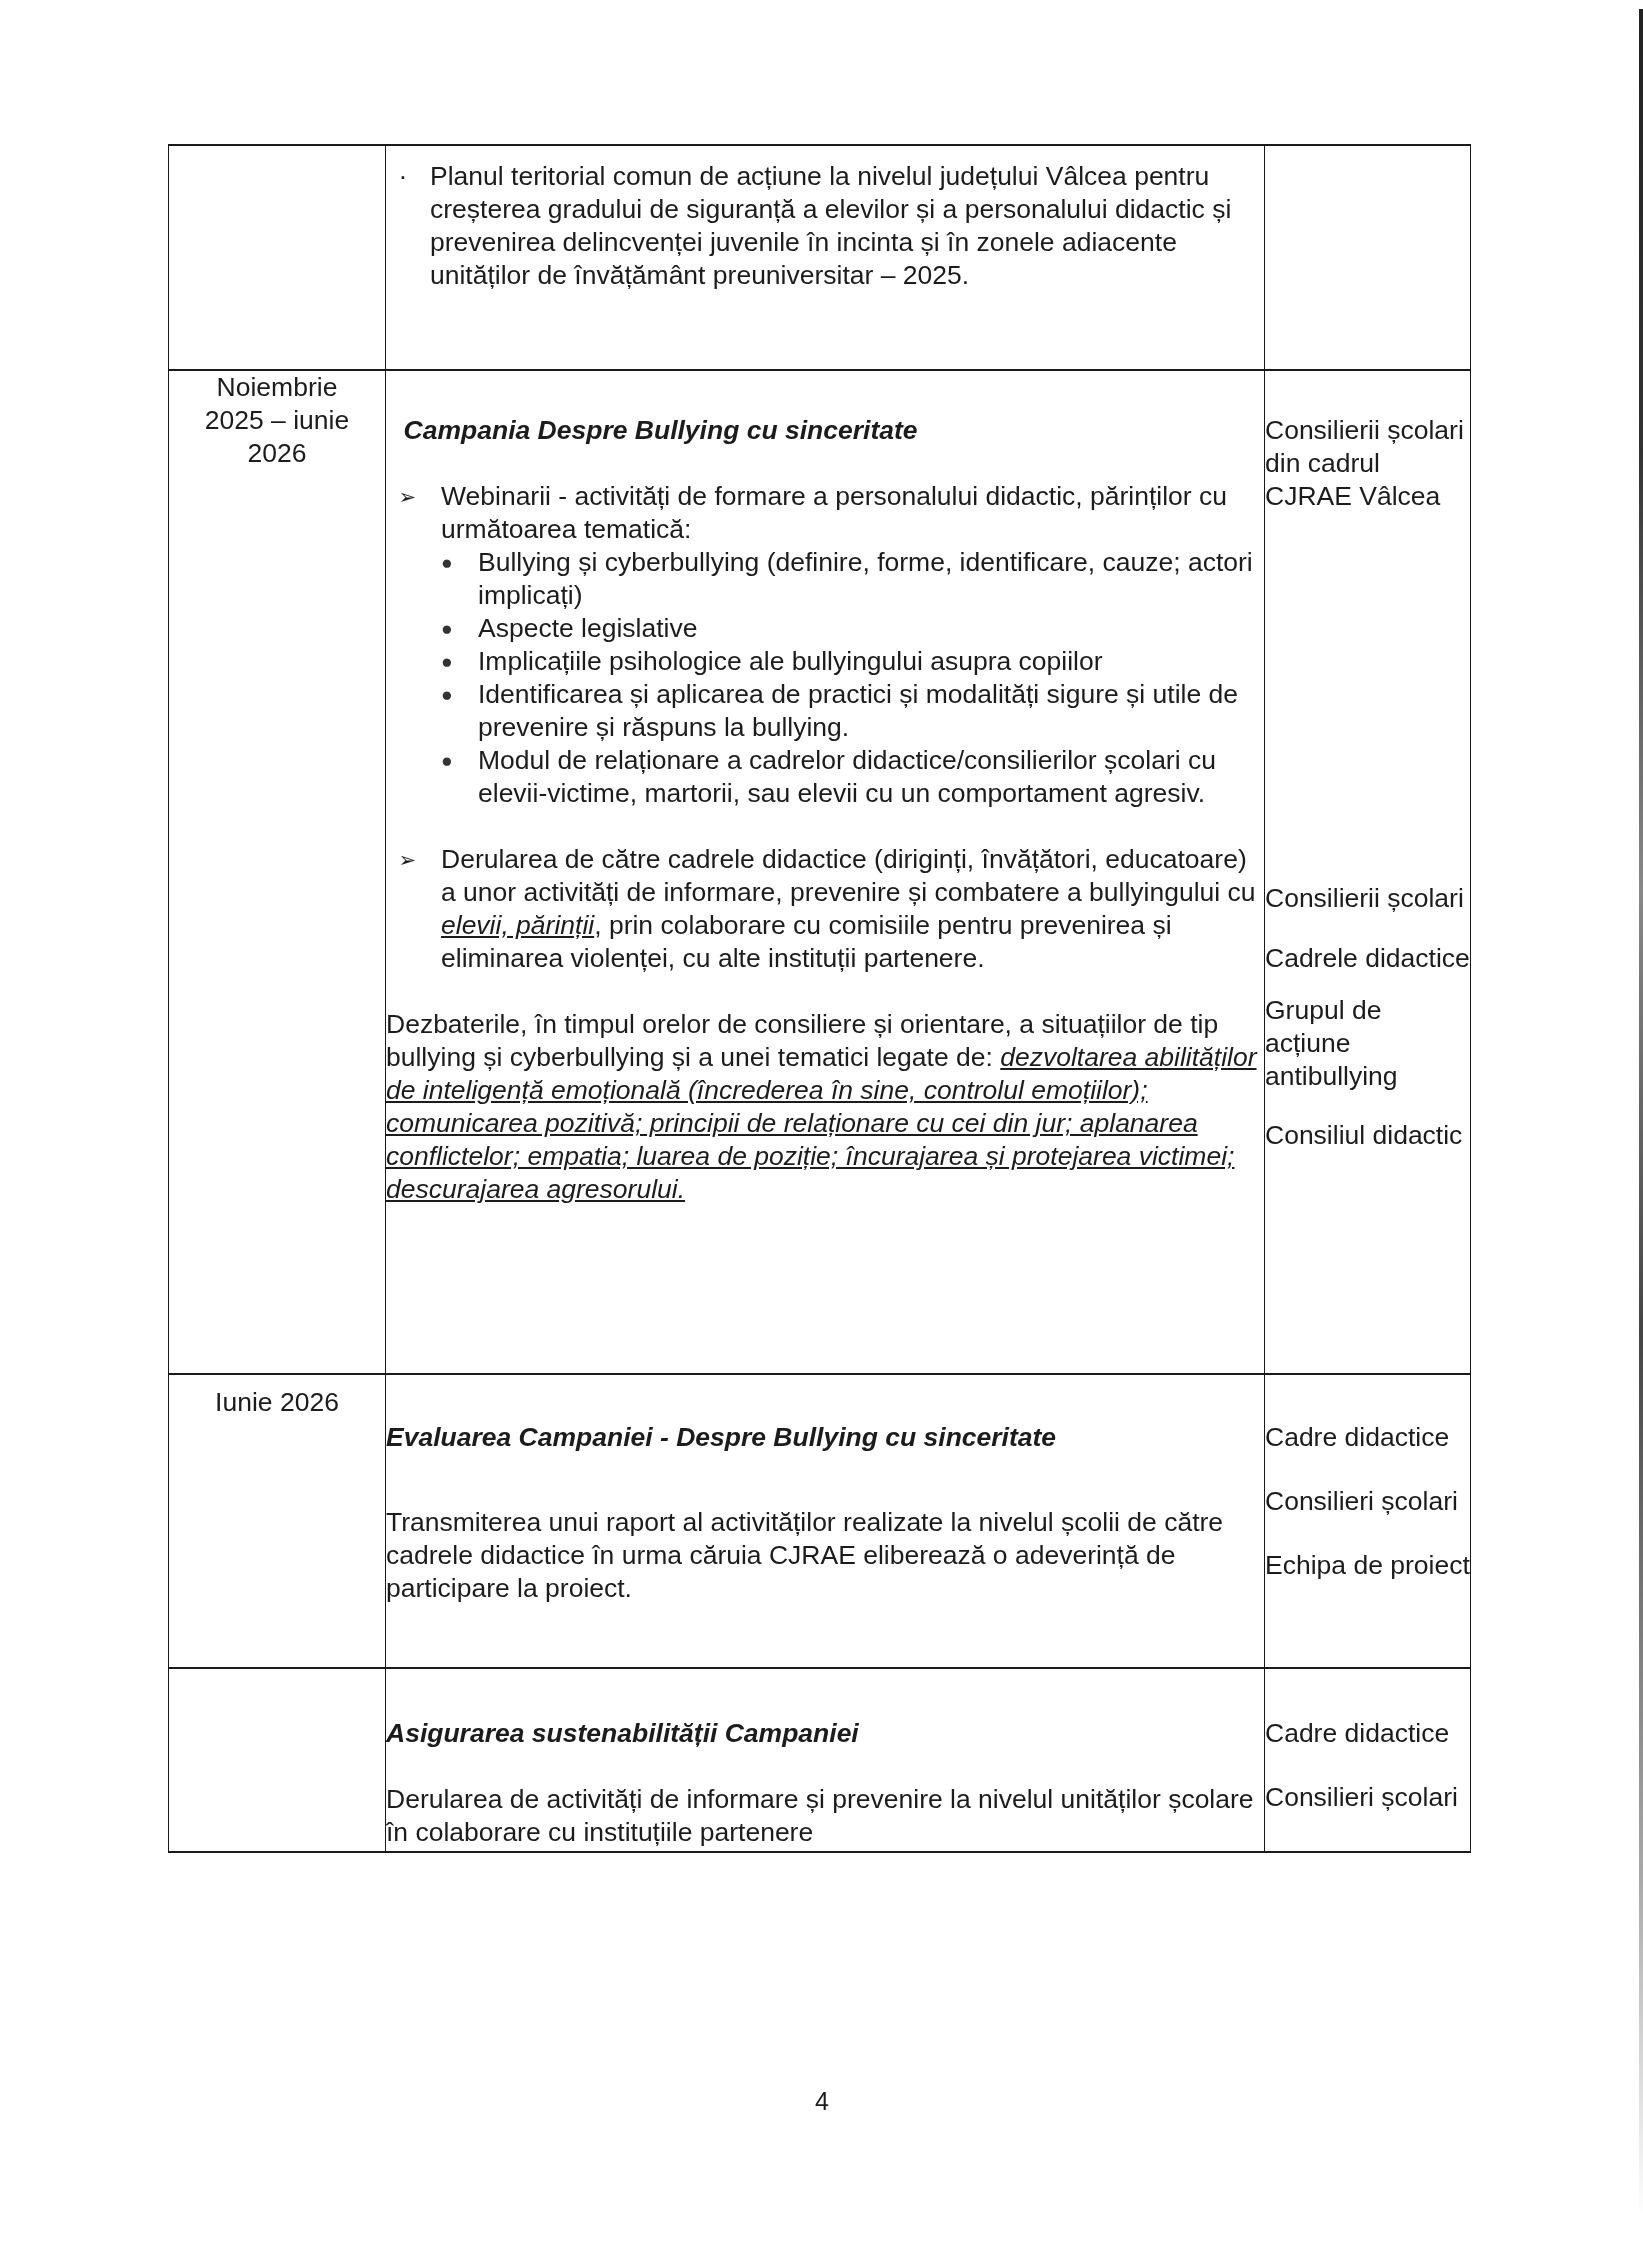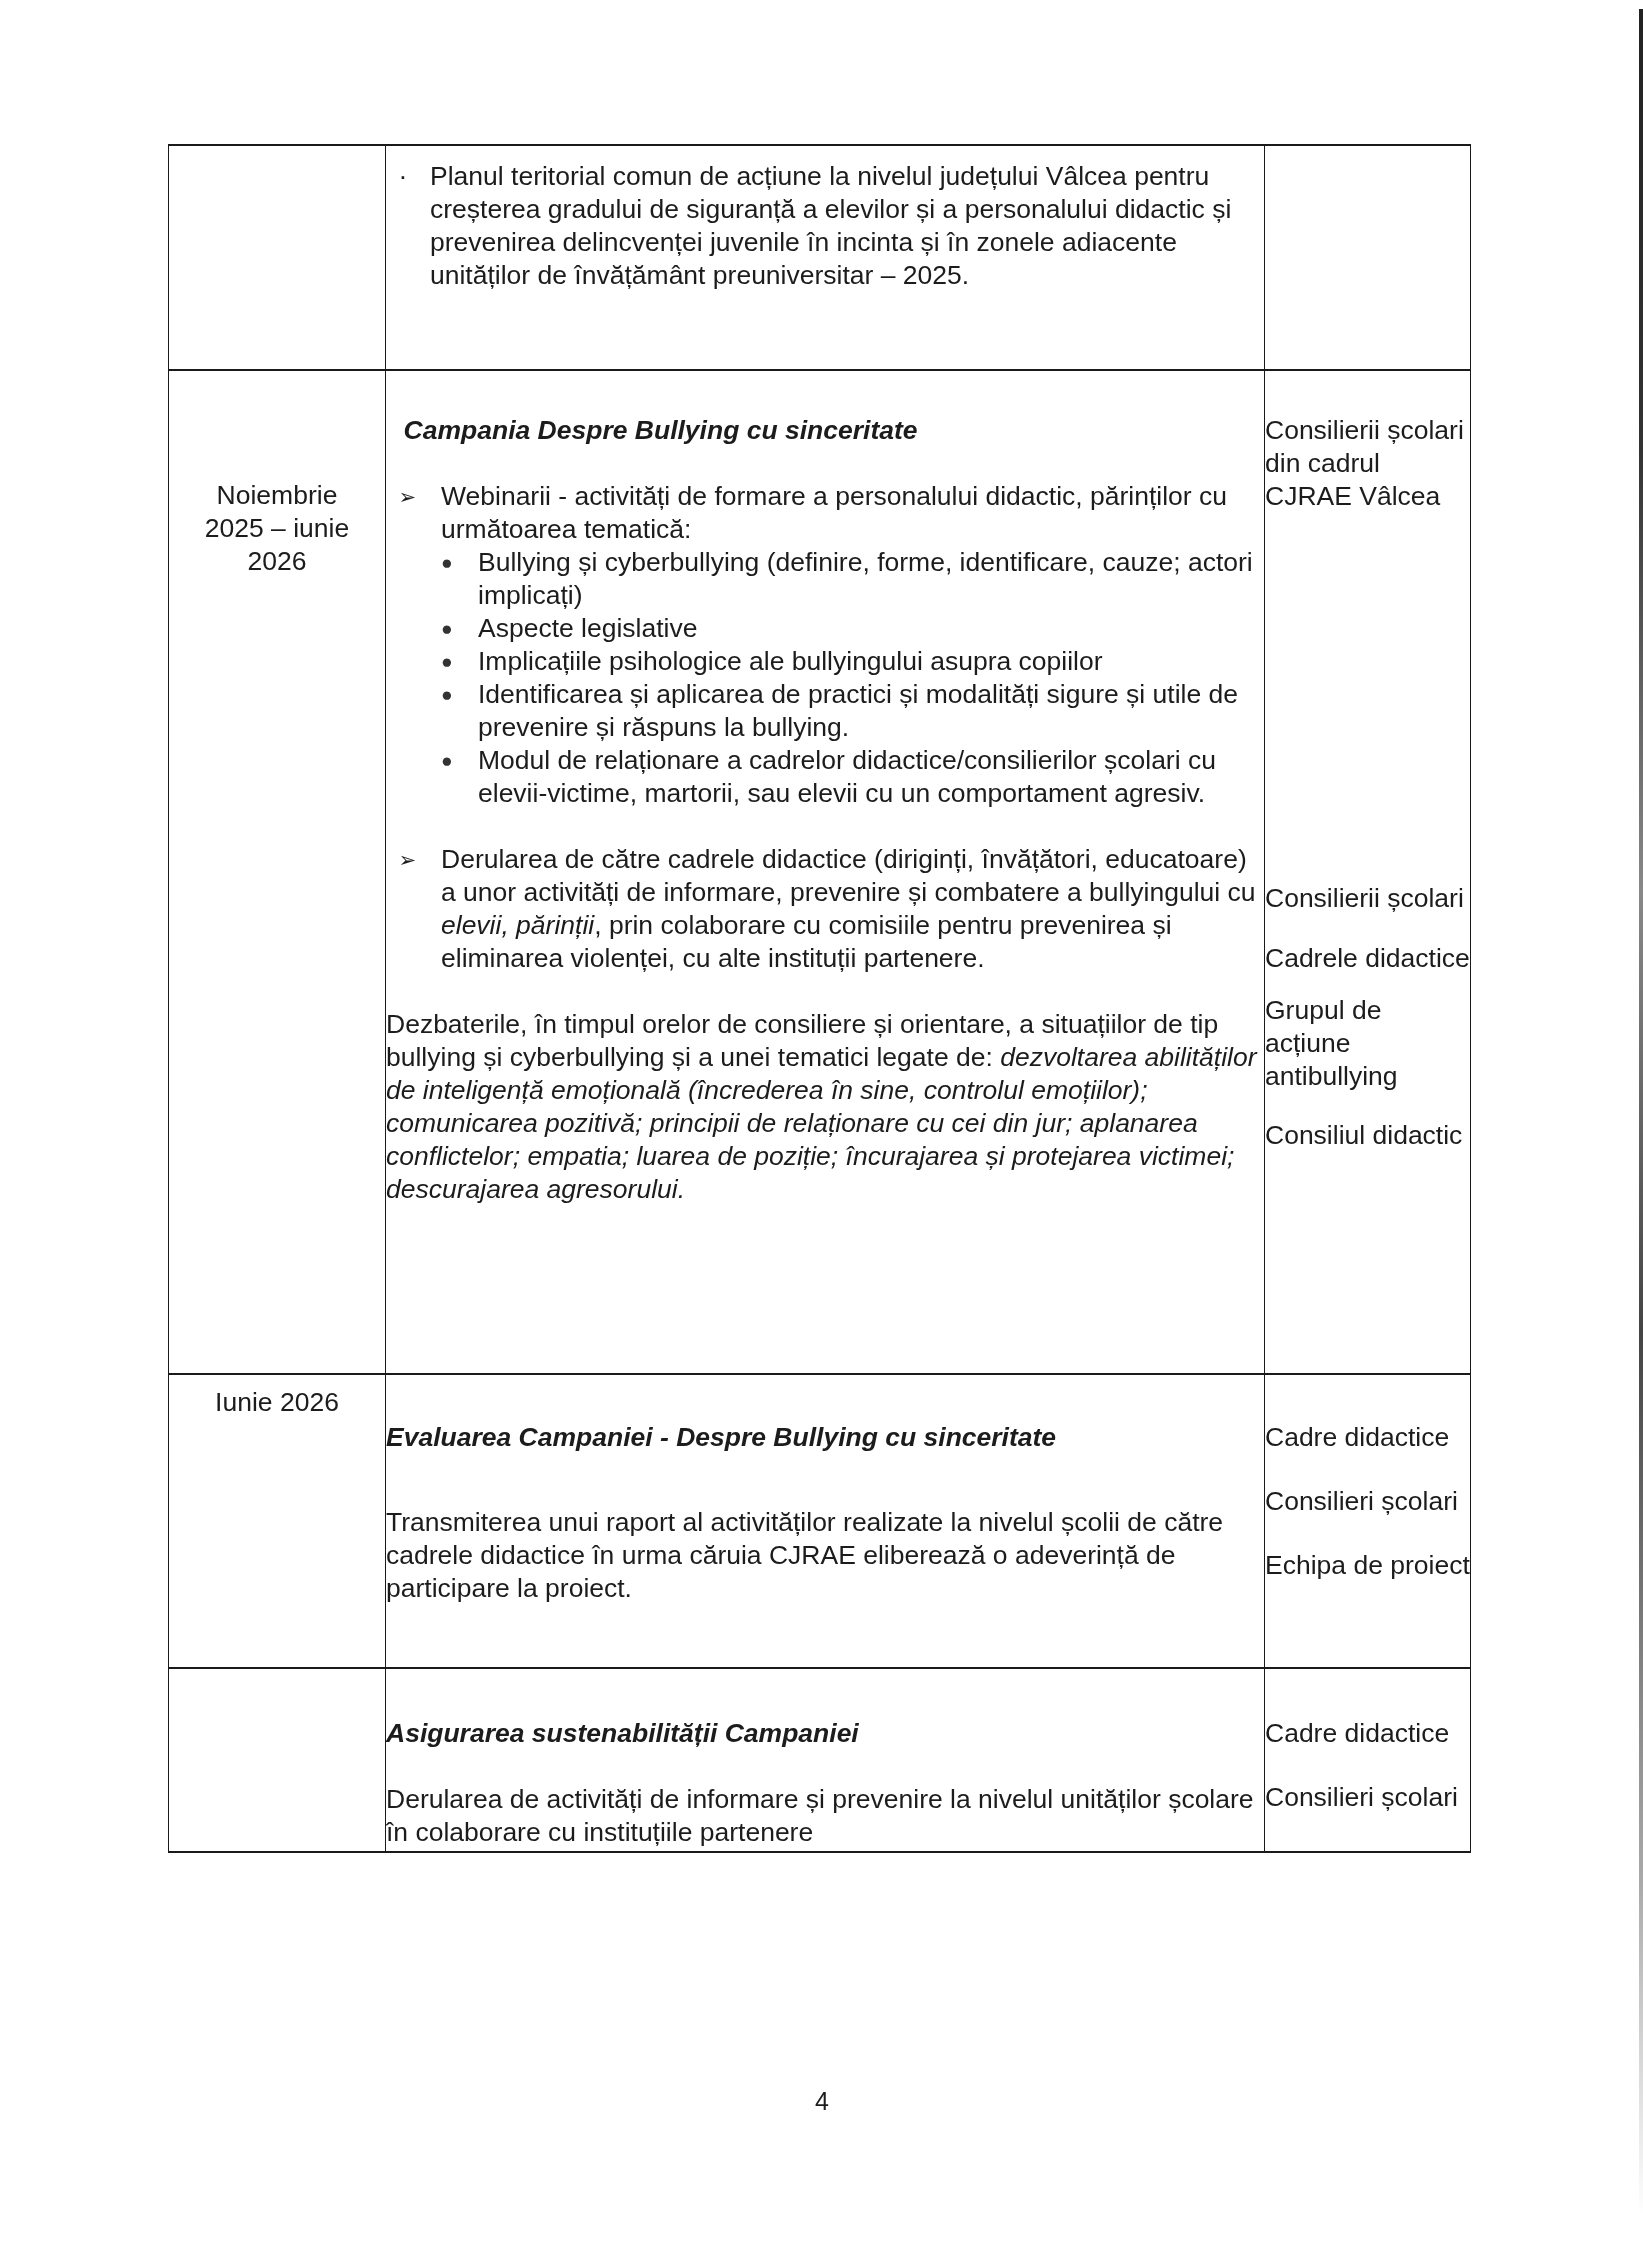--- a/index.html
+++ b/index.html
@@ -21,21 +21,21 @@
     vertical-align: top; padding: 0;
     font-size: 26.5px; line-height: 33px;
   }
   col.c1 { width: 217px; }
   col.c2 { width: 879px; }
   col.c3 { width: 206px; }
   .date { text-align: center; padding: 0 3.5px; }
   .body { padding: 0 16px 0 16px; }
   .resp { padding: 0 10.6px 0 12.4px; }
   .title { font-weight: bold; font-style: italic; }
-  .i { font-style: italic; }
+  .i { font-style: italic; text-decoration: underline; }
   .dot-item { position: relative; padding-left: 44px; }
   .dot-item .mk { position: absolute; left: 12.4px; top: 0; }
   .arrow-item { position: relative; padding-left: 55px; }
   .arrow-item .mk { position: absolute; left: 12.4px; top: 0; font-size: 21px; }
   ul.sub { list-style: none; margin: 0; padding: 0 0 0 55px; }
   ul.sub li { position: relative; padding-left: 37px; }
   ul.sub li .mk { position: absolute; left: 0; top: 0; font-size: 19.4px; color: #333; }
   .page-num { position: absolute; left: 0; width: 1644px; top: 2087px; text-align: center; font-size: 25px; }
   p { margin: 0; }
 </style>
@@ -58,21 +58,21 @@
       <div class="dot-item" style="margin-top:14px">
         <span class="mk">·</span>
         <span>Planul teritorial comun de acțiune la nivelul județului Vâlcea pentru creșterea gradului de siguranță a elevilor și a personalului didactic și prevenirea delincvenței juvenile în incinta și în zonele adiacente unităților de învățământ preuniversitar – 2025.</span>
       </div>
     </td>
     <td class="resp"></td>
   </tr>
 
   <tr style="height:1004px">
     <td class="date">
-      <div style="margin-top:108px; padding:0 26.5px">Noiembrie 2025 – iunie 2026</div>
+      <div style="padding:0 26.5px">Noiembrie 2025 – iunie 2026</div>
     </td>
     <td class="body">
       <p class="title" style="margin-top:43px; padding-left:17.6px">Campania Despre Bullying cu sinceritate</p>
       <div class="arrow-item" style="margin-top:33px">
         <span class="mk">➢</span>
         <span>Webinarii - activități de formare a personalului didactic, părinților cu următoarea tematică:</span>
       </div>
       <ul class="sub">
         <li><span class="mk">●</span><span>Bullying și cyberbullying (definire, forme, identificare, cauze; actori implicați)</span></li>
         <li><span class="mk">●</span><span>Aspecte legislative</span></li>

